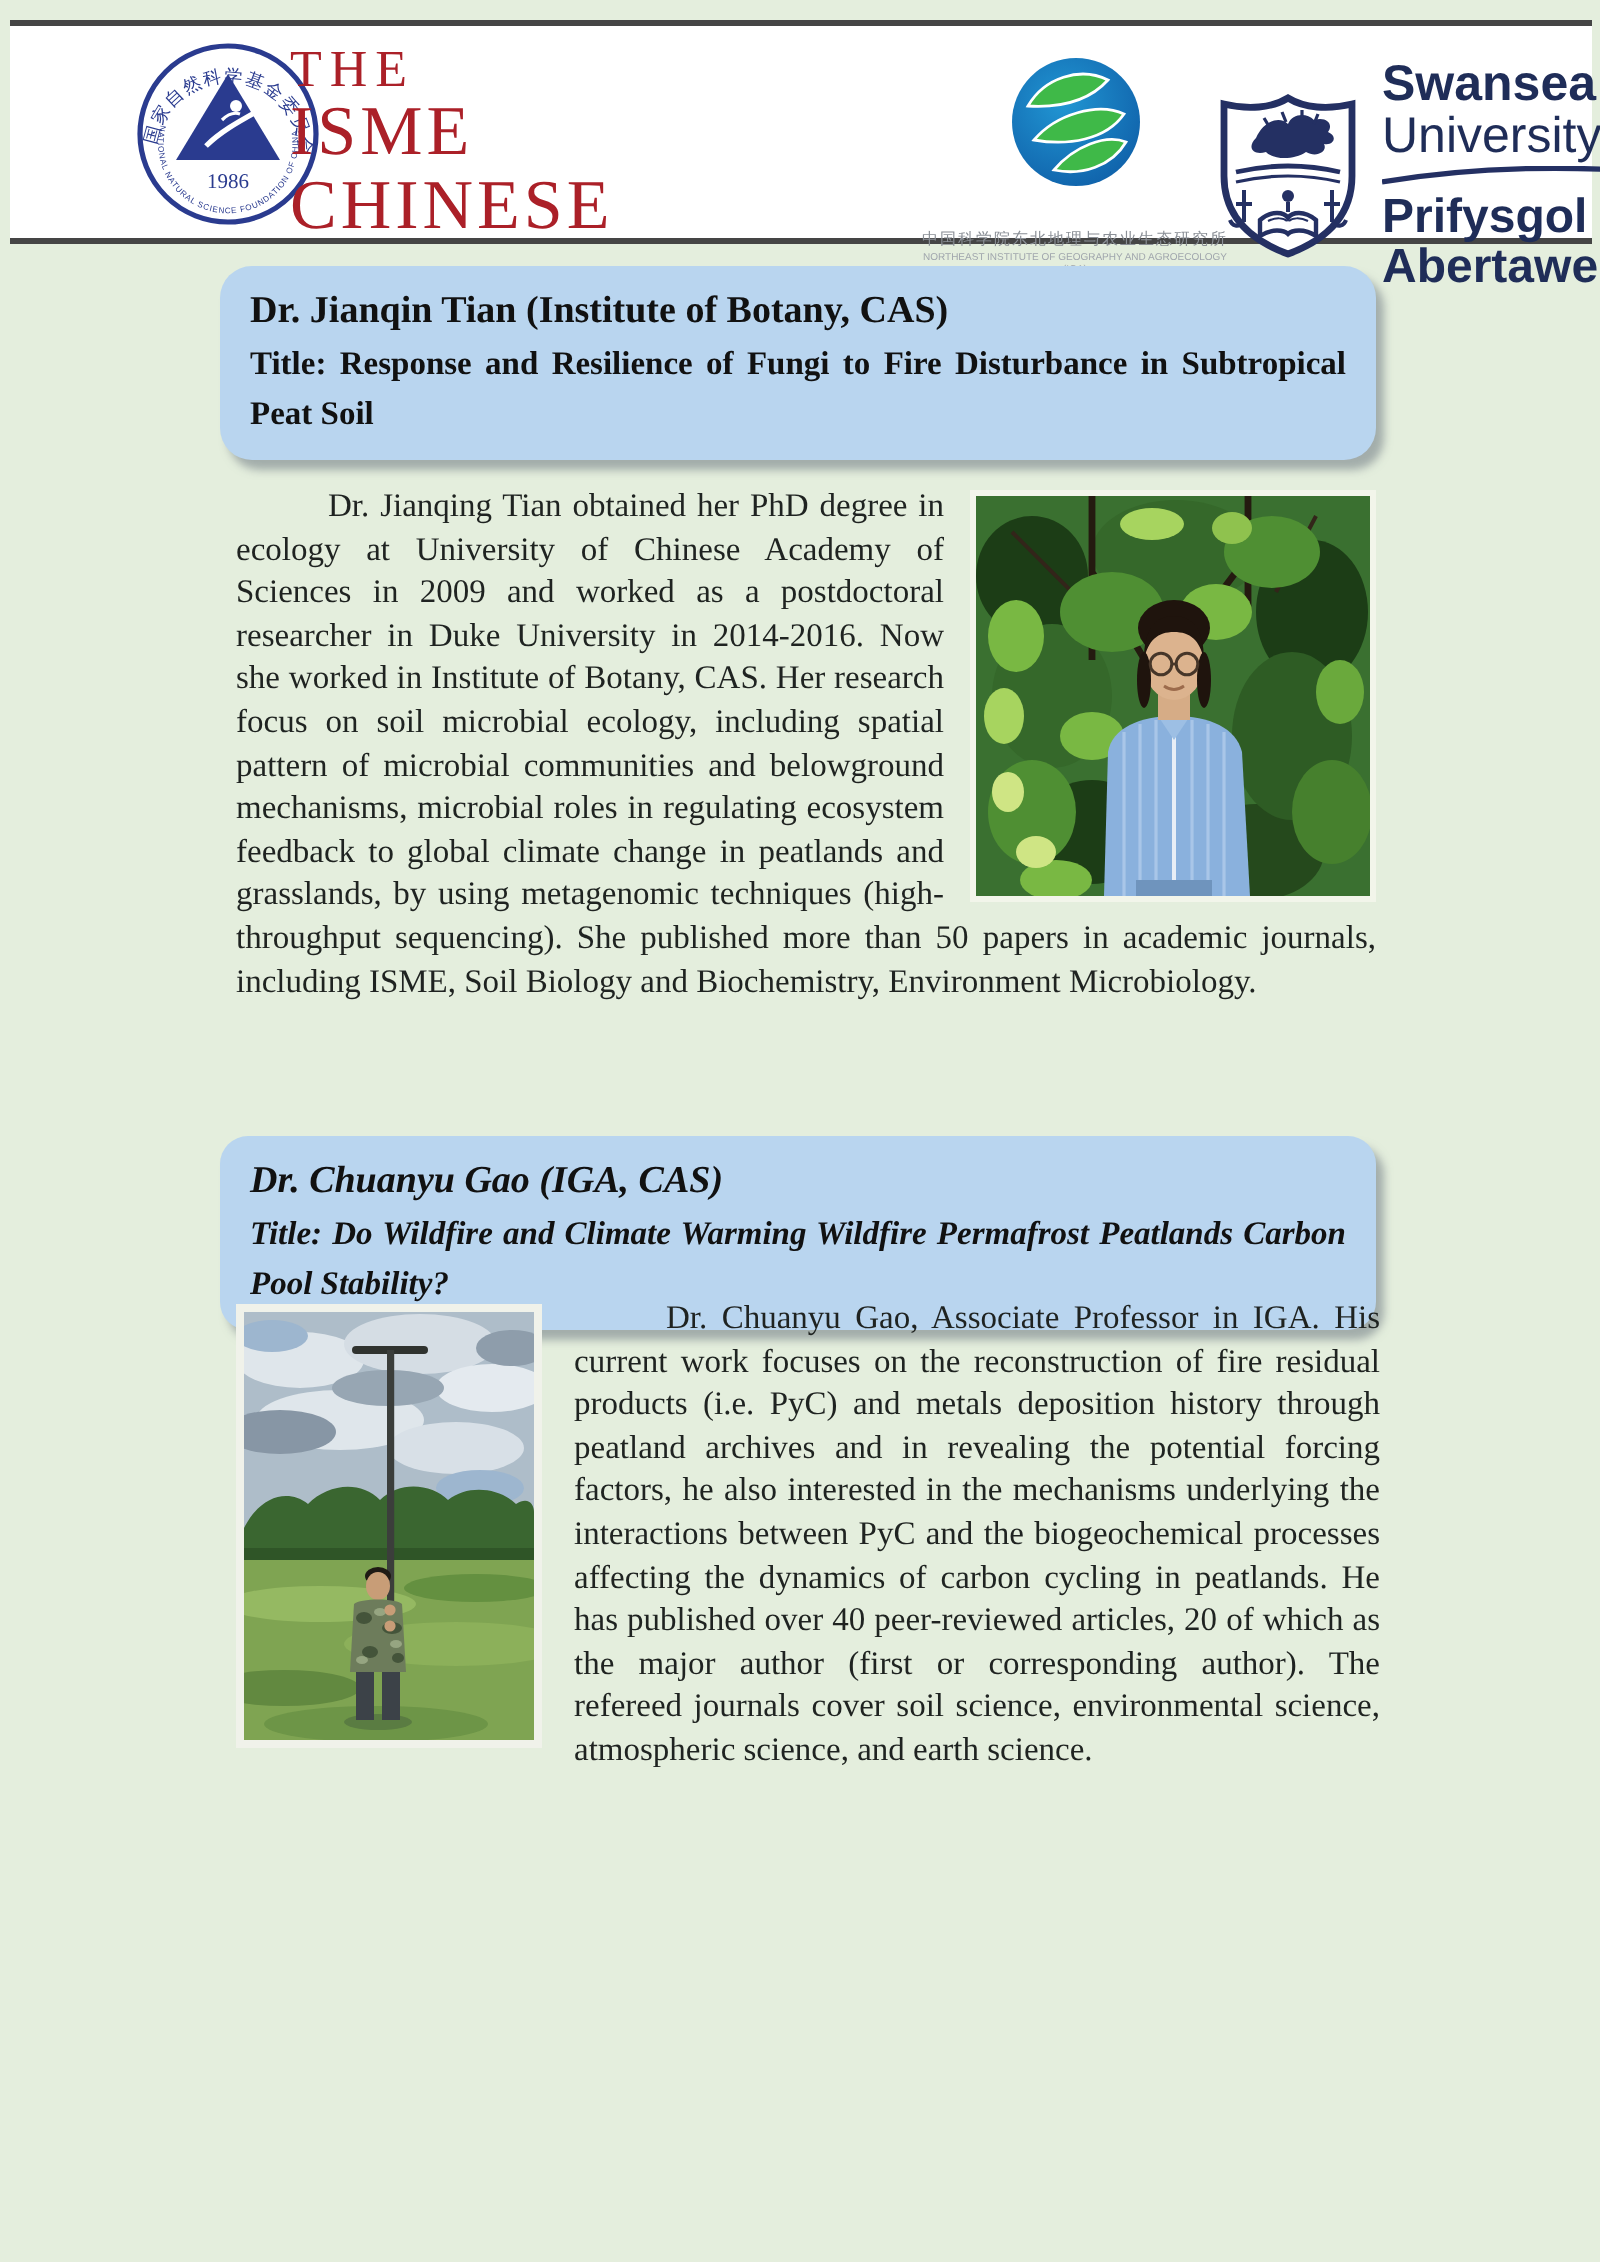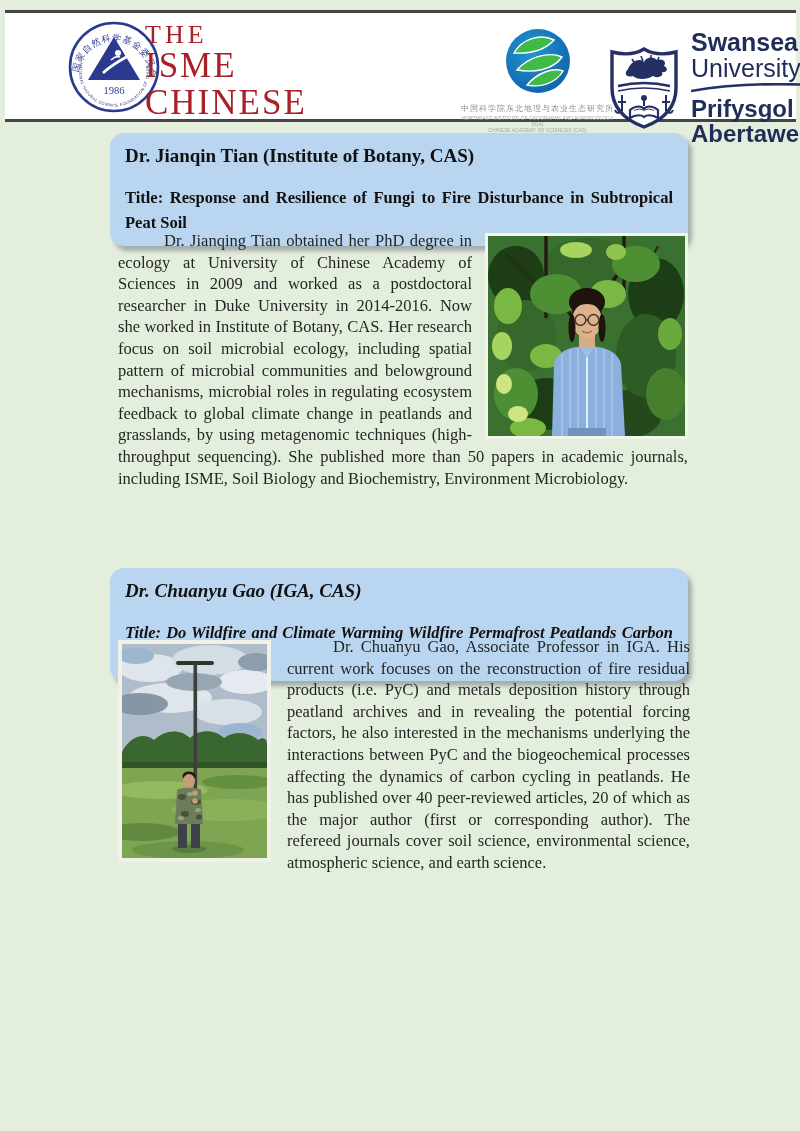--- a/index.html
+++ b/index.html
@@ -19,52 +19,53 @@
     border-top:3px solid #454545;
     border-bottom:3px solid #454545;
     box-sizing:border-box;
   }
   .nsfc{position:absolute;left:62px;top:7px;width:94px;height:94px;}
   .royal{position:absolute;left:140px;top:10px;color:#ab2028;font-family:"Liberation Serif",serif;}
   .royal .the{font-size:26px;letter-spacing:4px;line-height:24px;}
   .royal .big{font-size:35px;letter-spacing:2px;line-height:37px;}
   .neigae{position:absolute;left:455px;top:14px;width:155px;text-align:center;}
   .neigae .globe{display:block;margin:0 auto;}
-  .neigae .cn{font-size:8px;color:#8b9097;letter-spacing:1px;margin-top:8px;white-space:nowrap;font-family:Liberation Serif, serif;}
+  .neigae .cn{font-size:8px;color:#8b9097;letter-spacing:1px;margin-top:19px;white-space:nowrap;font-family:Liberation Serif, serif;}
   .neigae .en{font-size:5px;color:#a0a6ad;line-height:6px;margin-top:1px;font-family:"Liberation Sans",sans-serif;}
   .swansea{position:absolute;left:602px;top:16px;display:flex;align-items:center;}
   .swansea .crest{margin-right:10px;}
   .sw-text{font-family:"Liberation Sans",sans-serif;color:#1f2d58;}
   .sw-text .l1{font-size:25px;font-weight:bold;line-height:26px;}
   .sw-text .l2{font-size:25px;font-weight:normal;line-height:26px;}
   .sw-swoosh{display:block;margin:2px 0 3px 0;}
   .sw-text .l3,.sw-text .l4{font-size:24px;font-weight:bold;line-height:25px;}
 
   
   .blue-box{
     position:absolute;left:110px;width:578px;
     background:#b9d5ef;
     border-radius:14px;
     box-shadow:4px 5px 4px rgba(110,120,130,0.55);
     box-sizing:border-box;
     padding:10px 15px 11px 15px;
     color:#111111;
   }
   .blue-box .speaker{font-size:19px;font-weight:bold;line-height:26px;}
-  .blue-box .talk-title{font-size:16.5px;font-weight:bold;line-height:25px;margin-top:16px;text-align:justify;}
-  #box1{top:133px;}
+  .blue-box .talk-title{font-size:16.5px;font-weight:bold;line-height:25px;margin-top:0;text-align:justify;}
+  #box1{top:133px;border-radius:16px;}
   #box2{top:568px;font-style:italic;}
 
   
   .bio{
     position:absolute;
     font-size:16.5px;line-height:21.6px;
     color:#1f2321;
     text-align:justify;
     text-indent:46px;
+    margin-top:12px;
   }
   #bio1{top:230px;left:118px;width:570px;}
   #bio2{top:636px;left:118px;width:572px;}
   #photo1{
     float:right;
     border:3px solid #f2f5ea;
     margin:3px 0 6px 13px;
   }
   #photo2{
     float:left;

